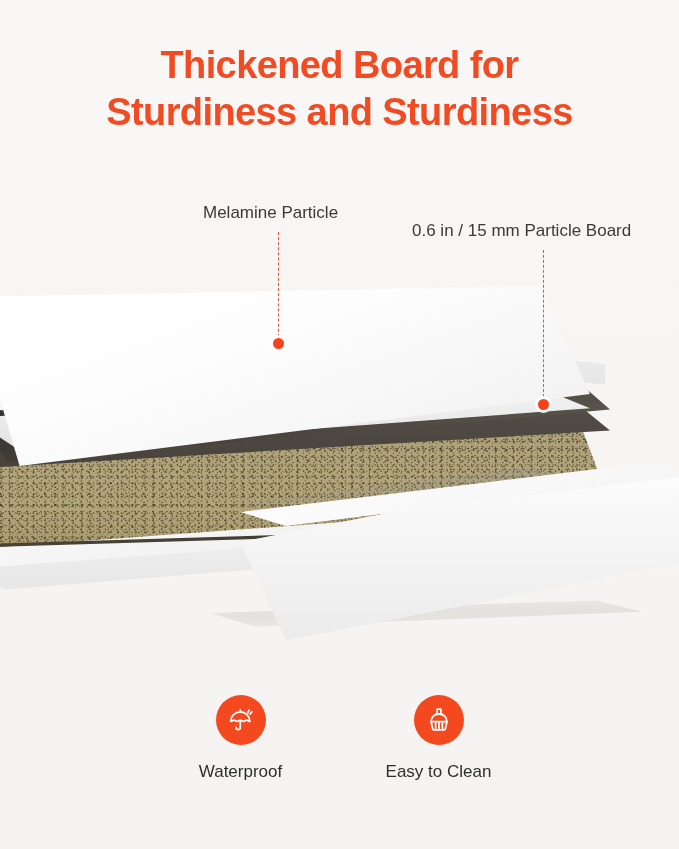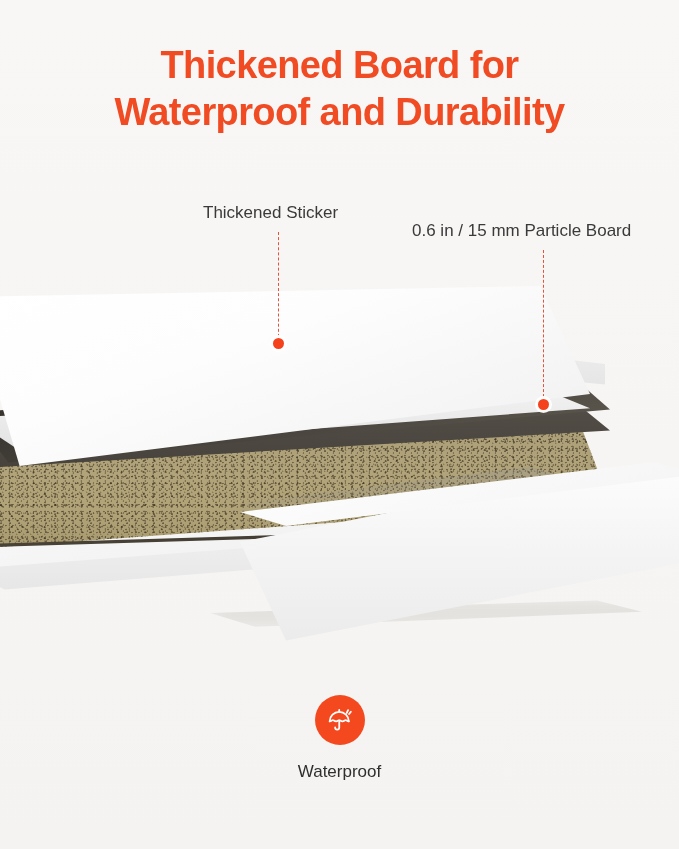--- a/index.html
+++ b/index.html
@@ -231,21 +231,21 @@
     white-space: nowrap;
   }
 </style>
 </head>
 <body>
 
 <div class="page">
 
   <div class="heading">
     <span class="l1">Thickened Board for</span>
-    <span class="l2">Waterproof and Durability</span>
+    <span class="l2">Sturdiness and Sturdiness</span>
   </div>
 
   <div class="board-scene">
 
     <div class="soft-shadow" id="shadow-a"></div>
 
     <div class="slab" id="band-left-face"></div>
     <div class="slab" id="band-left-top"></div>
     <div class="slab" id="band-left-shade"></div>
 
@@ -263,21 +263,21 @@
     <div class="slab" id="top-sheet-side"></div>
     <div class="slab" id="top-sheet-face"></div>
 
     <div class="soft-shadow" id="shadow-b"></div>
 
     <div class="slab" id="band-right-inner-shadow"></div>
     <div class="slab" id="band-right-face"></div>
     <div class="slab" id="band-right-top"></div>
   </div>
 
-  <div class="callout-label" id="label-melamine">Thickened Sticker</div>
+  <div class="callout-label" id="label-melamine">Melamine Particle</div>
   <div class="leader" id="leader-melamine"></div>
   <div class="leader-dot" id="dot-melamine"></div>
 
   <div class="callout-label" id="label-particle">0.6 in / 15 mm Particle Board</div>
   <div class="leader" id="leader-particle"></div>
   <div class="leader-dot" id="dot-particle"></div>
 
   <div class="features">
 
     <div class="feature">
@@ -288,16 +288,27 @@
           <path d="M15.2 7.3V5.2"></path>
           <path d="M15.2 17.4v6.6a2.2 2.2 0 0 1-4.4 0"></path>
           <path d="M24.6 5.4l-1.4 3.1"></path>
           <path d="M27.6 7.1l-1.9 2.6"></path>
         </svg>
       </div>
       <div class="feature-label">Waterproof</div>
     </div>
 
 
+    <div class="feature">
+      <div class="feature-icon">
+        <svg width="30" height="30" viewBox="0 0 32 32" fill="none" stroke="#ffffff" stroke-width="1.9" stroke-linecap="round" stroke-linejoin="round">
+          <path d="M14 4.4h4v5.2h-4z"></path>
+          <path d="M16 9.6c-4.9 0-8.4 3.4-8.4 8.2h16.8c0-4.8-3.5-8.2-8.4-8.2z"></path>
+          <path d="M7.6 17.8l1.6 7.4a1.6 1.6 0 0 0 1.6 1.3h10.4a1.6 1.6 0 0 0 1.6-1.3l1.6-7.4"></path>
+          <path d="M12.4 18v8.2M16 18v8.2M19.6 18v8.2"></path>
+        </svg>
+      </div>
+      <div class="feature-label">Easy to Clean</div>
+    </div>
 
   </div>
 
 </div>
 
 </body></html>

